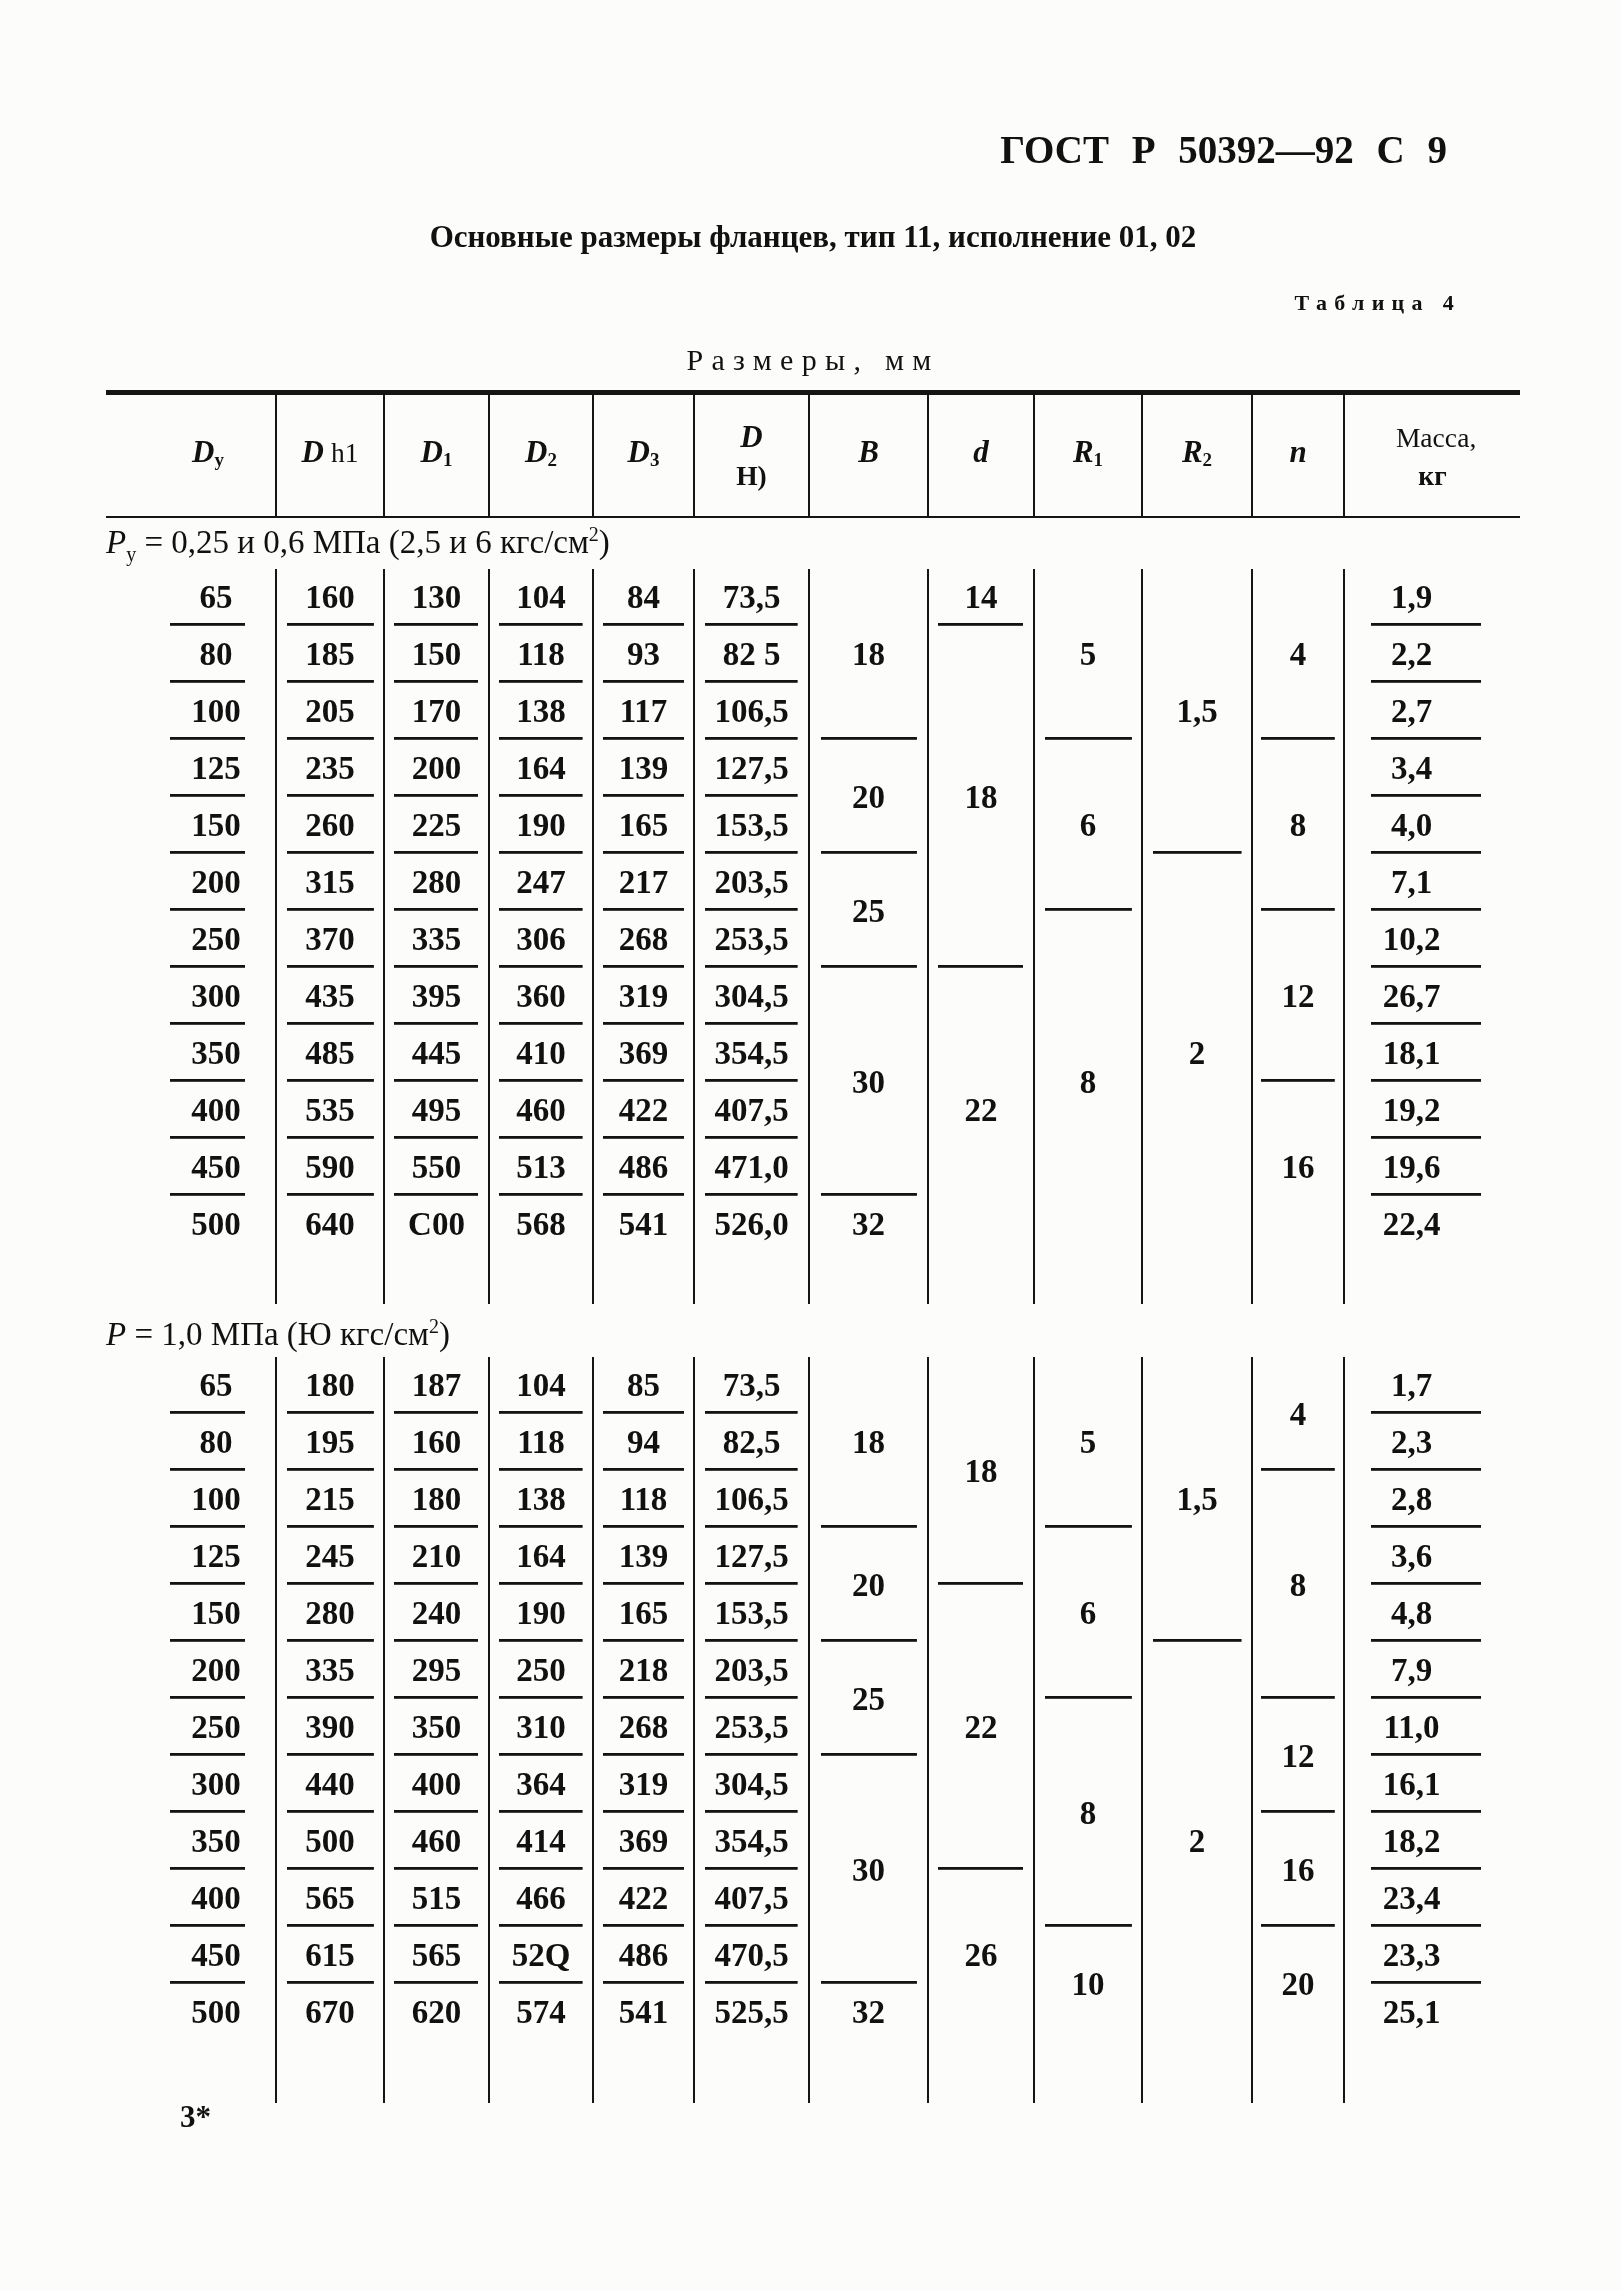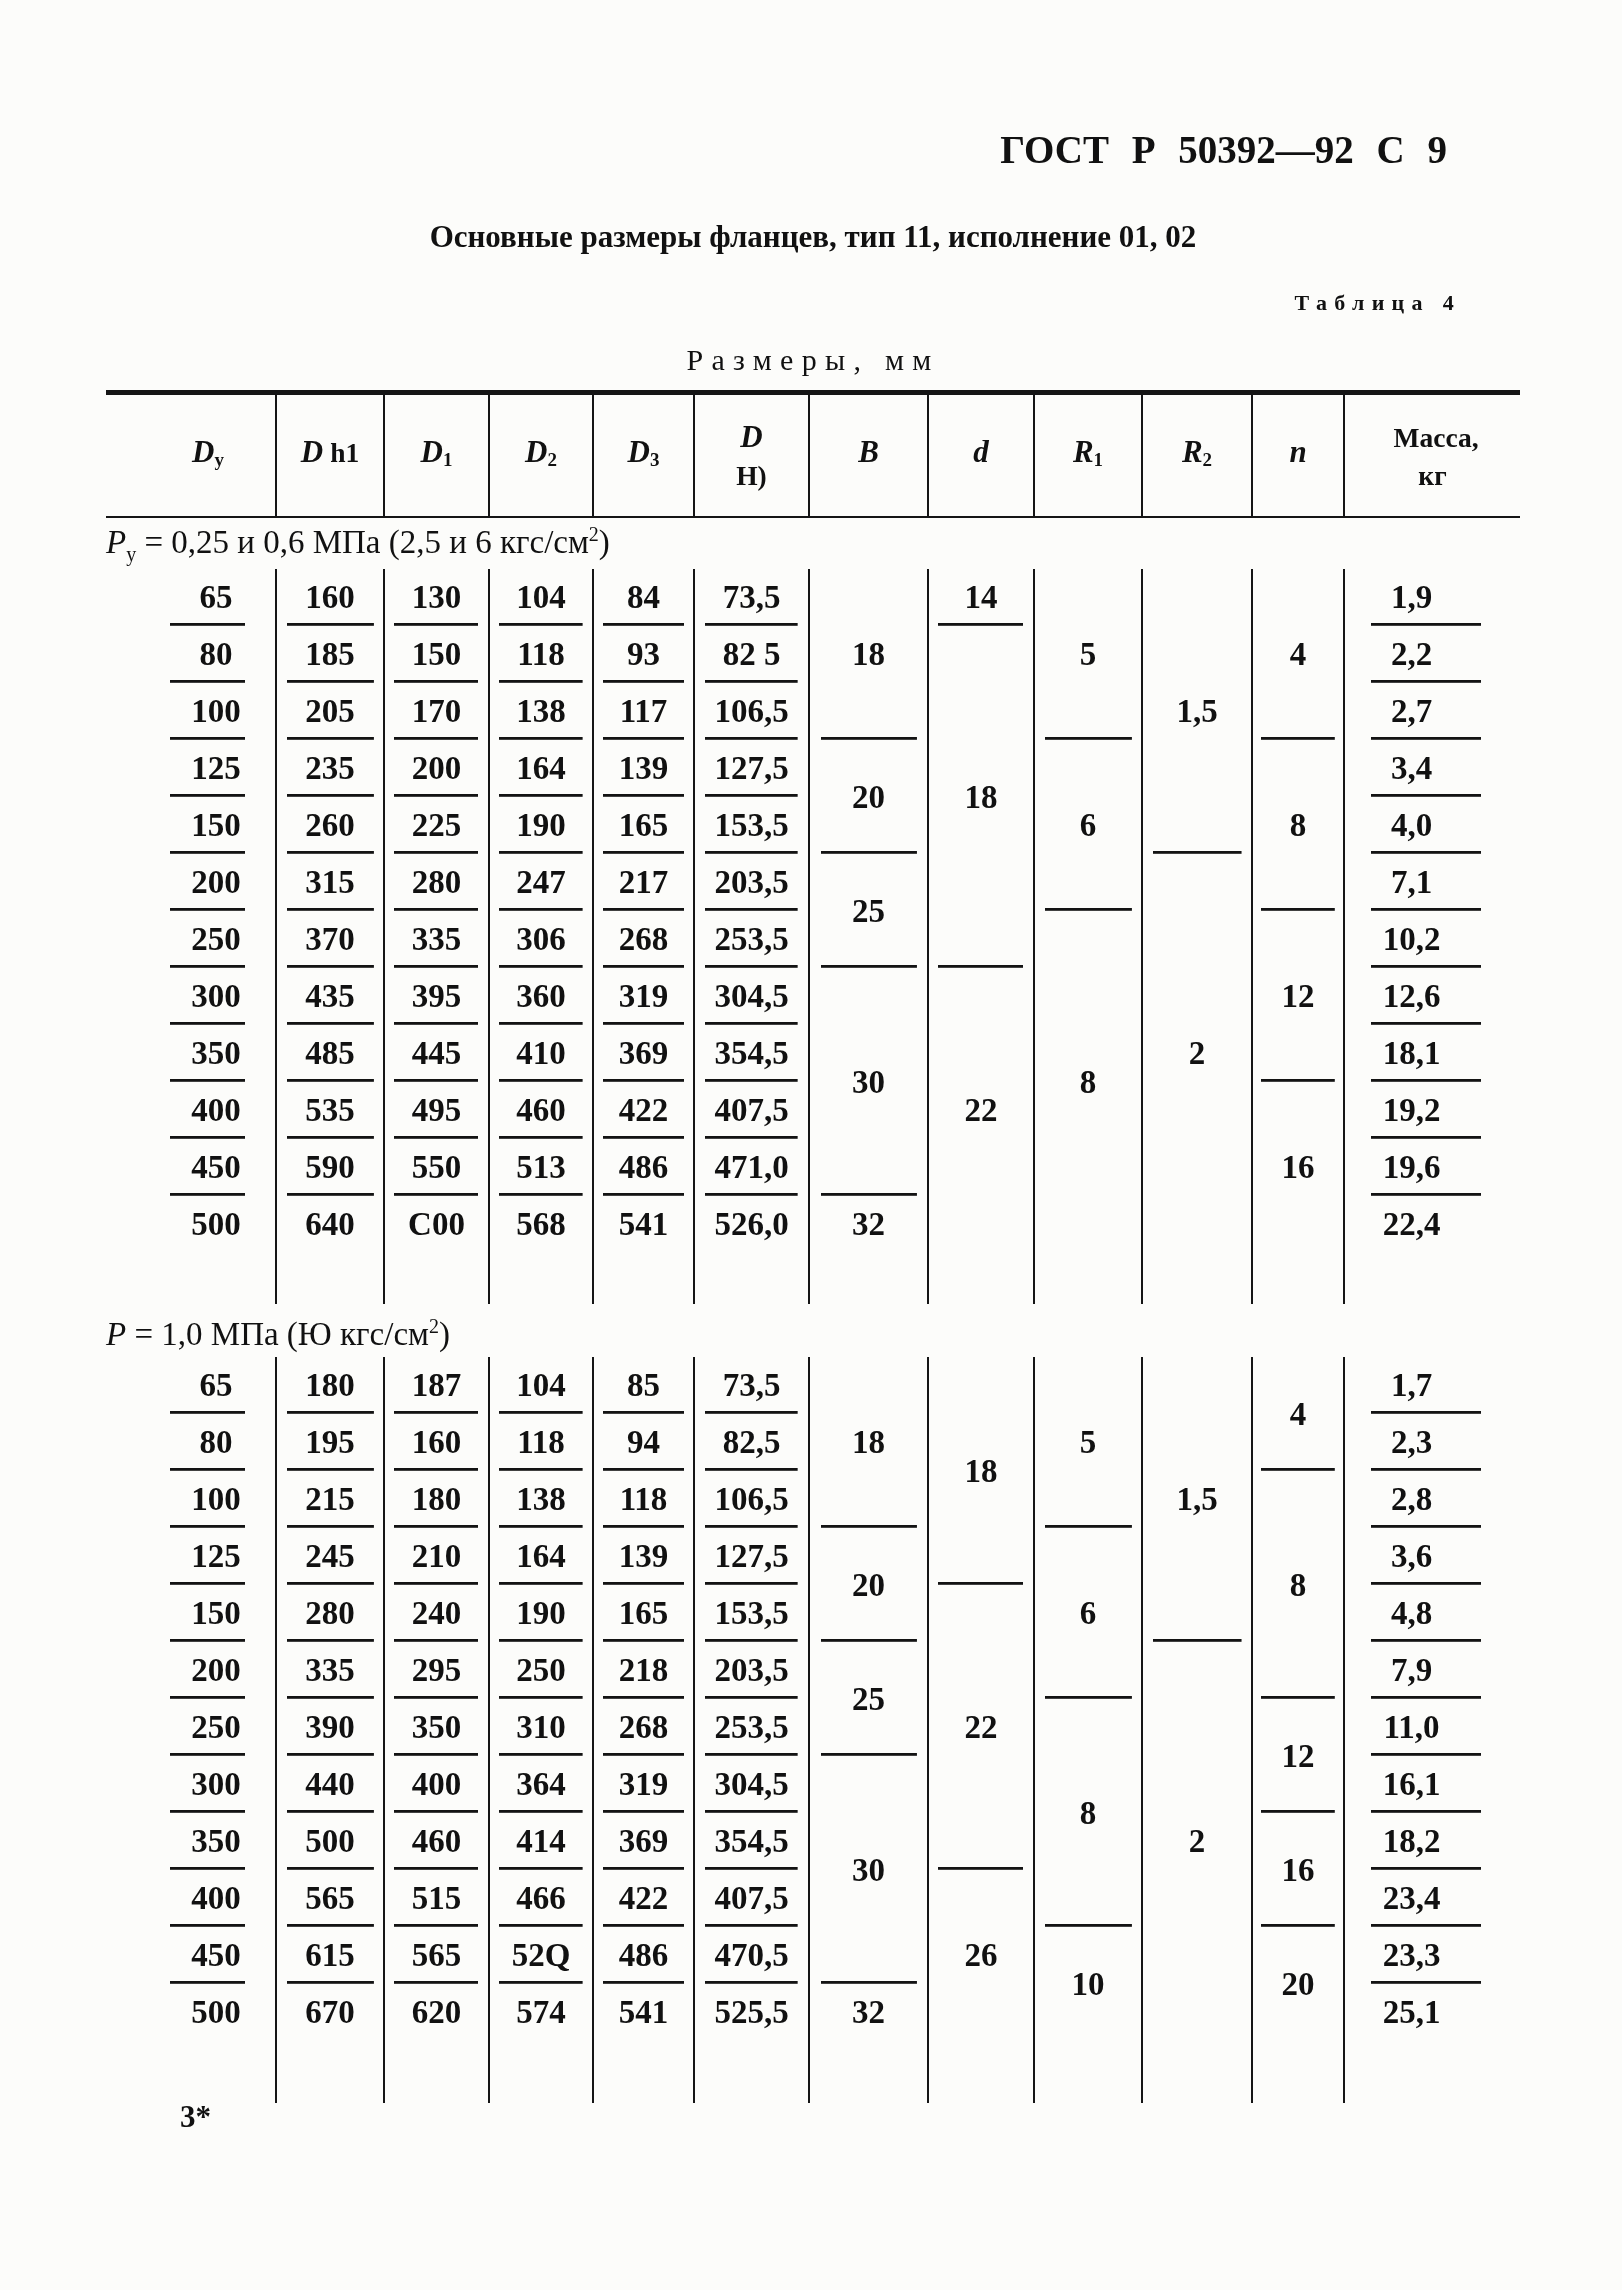--- a/index.html
+++ b/index.html
@@ -38,21 +38,21 @@
     height:121px;vertical-align:middle;text-align:center;
     border-top:5.5px solid #151515;border-bottom:2.8px solid #151515;
     border-right:2.8px solid #151515;padding:0;font-weight:600;
   }
   #hdr th:last-child{border-right:none;}
   #hdr th.c0{padding-left:35px;}
   #hdr .h1{line-height:33px;}
   #hdr .h2{line-height:31px;font-size:27.5px;font-weight:600;}
   #hdr .it{font-style:italic;font-size:31px;}
   #hdr sub{font-size:19px;font-weight:600;}
-  #hdr .tl{font-size:27.5px;font-weight:700;}
+  #hdr .tl{font-size:27.5px;font-weight:400;}
   #hdr .tl:not(:empty){margin-left:7.3px;}
   
   #sec-0{top:569px;}
   #sec-1{top:1357px;}
   .data tr{height:57px;}
   #sec-0 tr.tail{height:51px;}
   #sec-1 tr.tail{height:62px;}
   .data td{
     border-right:2.8px solid #151515;text-align:center;vertical-align:middle;
     font-size:33px;font-weight:700;padding:0;
@@ -242,21 +242,21 @@
       </tr>
       <tr>
         <td class="c0 dash">300</td>
         <td class="c1 dash">435</td>
         <td class="c2 dash">395</td>
         <td class="c3 dash">360</td>
         <td class="c4 dash">319</td>
         <td class="c5 dash">304,5</td>
         <td class="c6 dash" rowspan="4">30</td>
         <td class="c7" rowspan="5">22</td>
-        <td class="c11 dash">12,6</td>
+        <td class="c11 dash">26,7</td>
       </tr>
       <tr>
         <td class="c0 dash">350</td>
         <td class="c1 dash">485</td>
         <td class="c2 dash">445</td>
         <td class="c3 dash">410</td>
         <td class="c4 dash">369</td>
         <td class="c5 dash">354,5</td>
         <td class="c11 dash">18,1</td>
       </tr>

